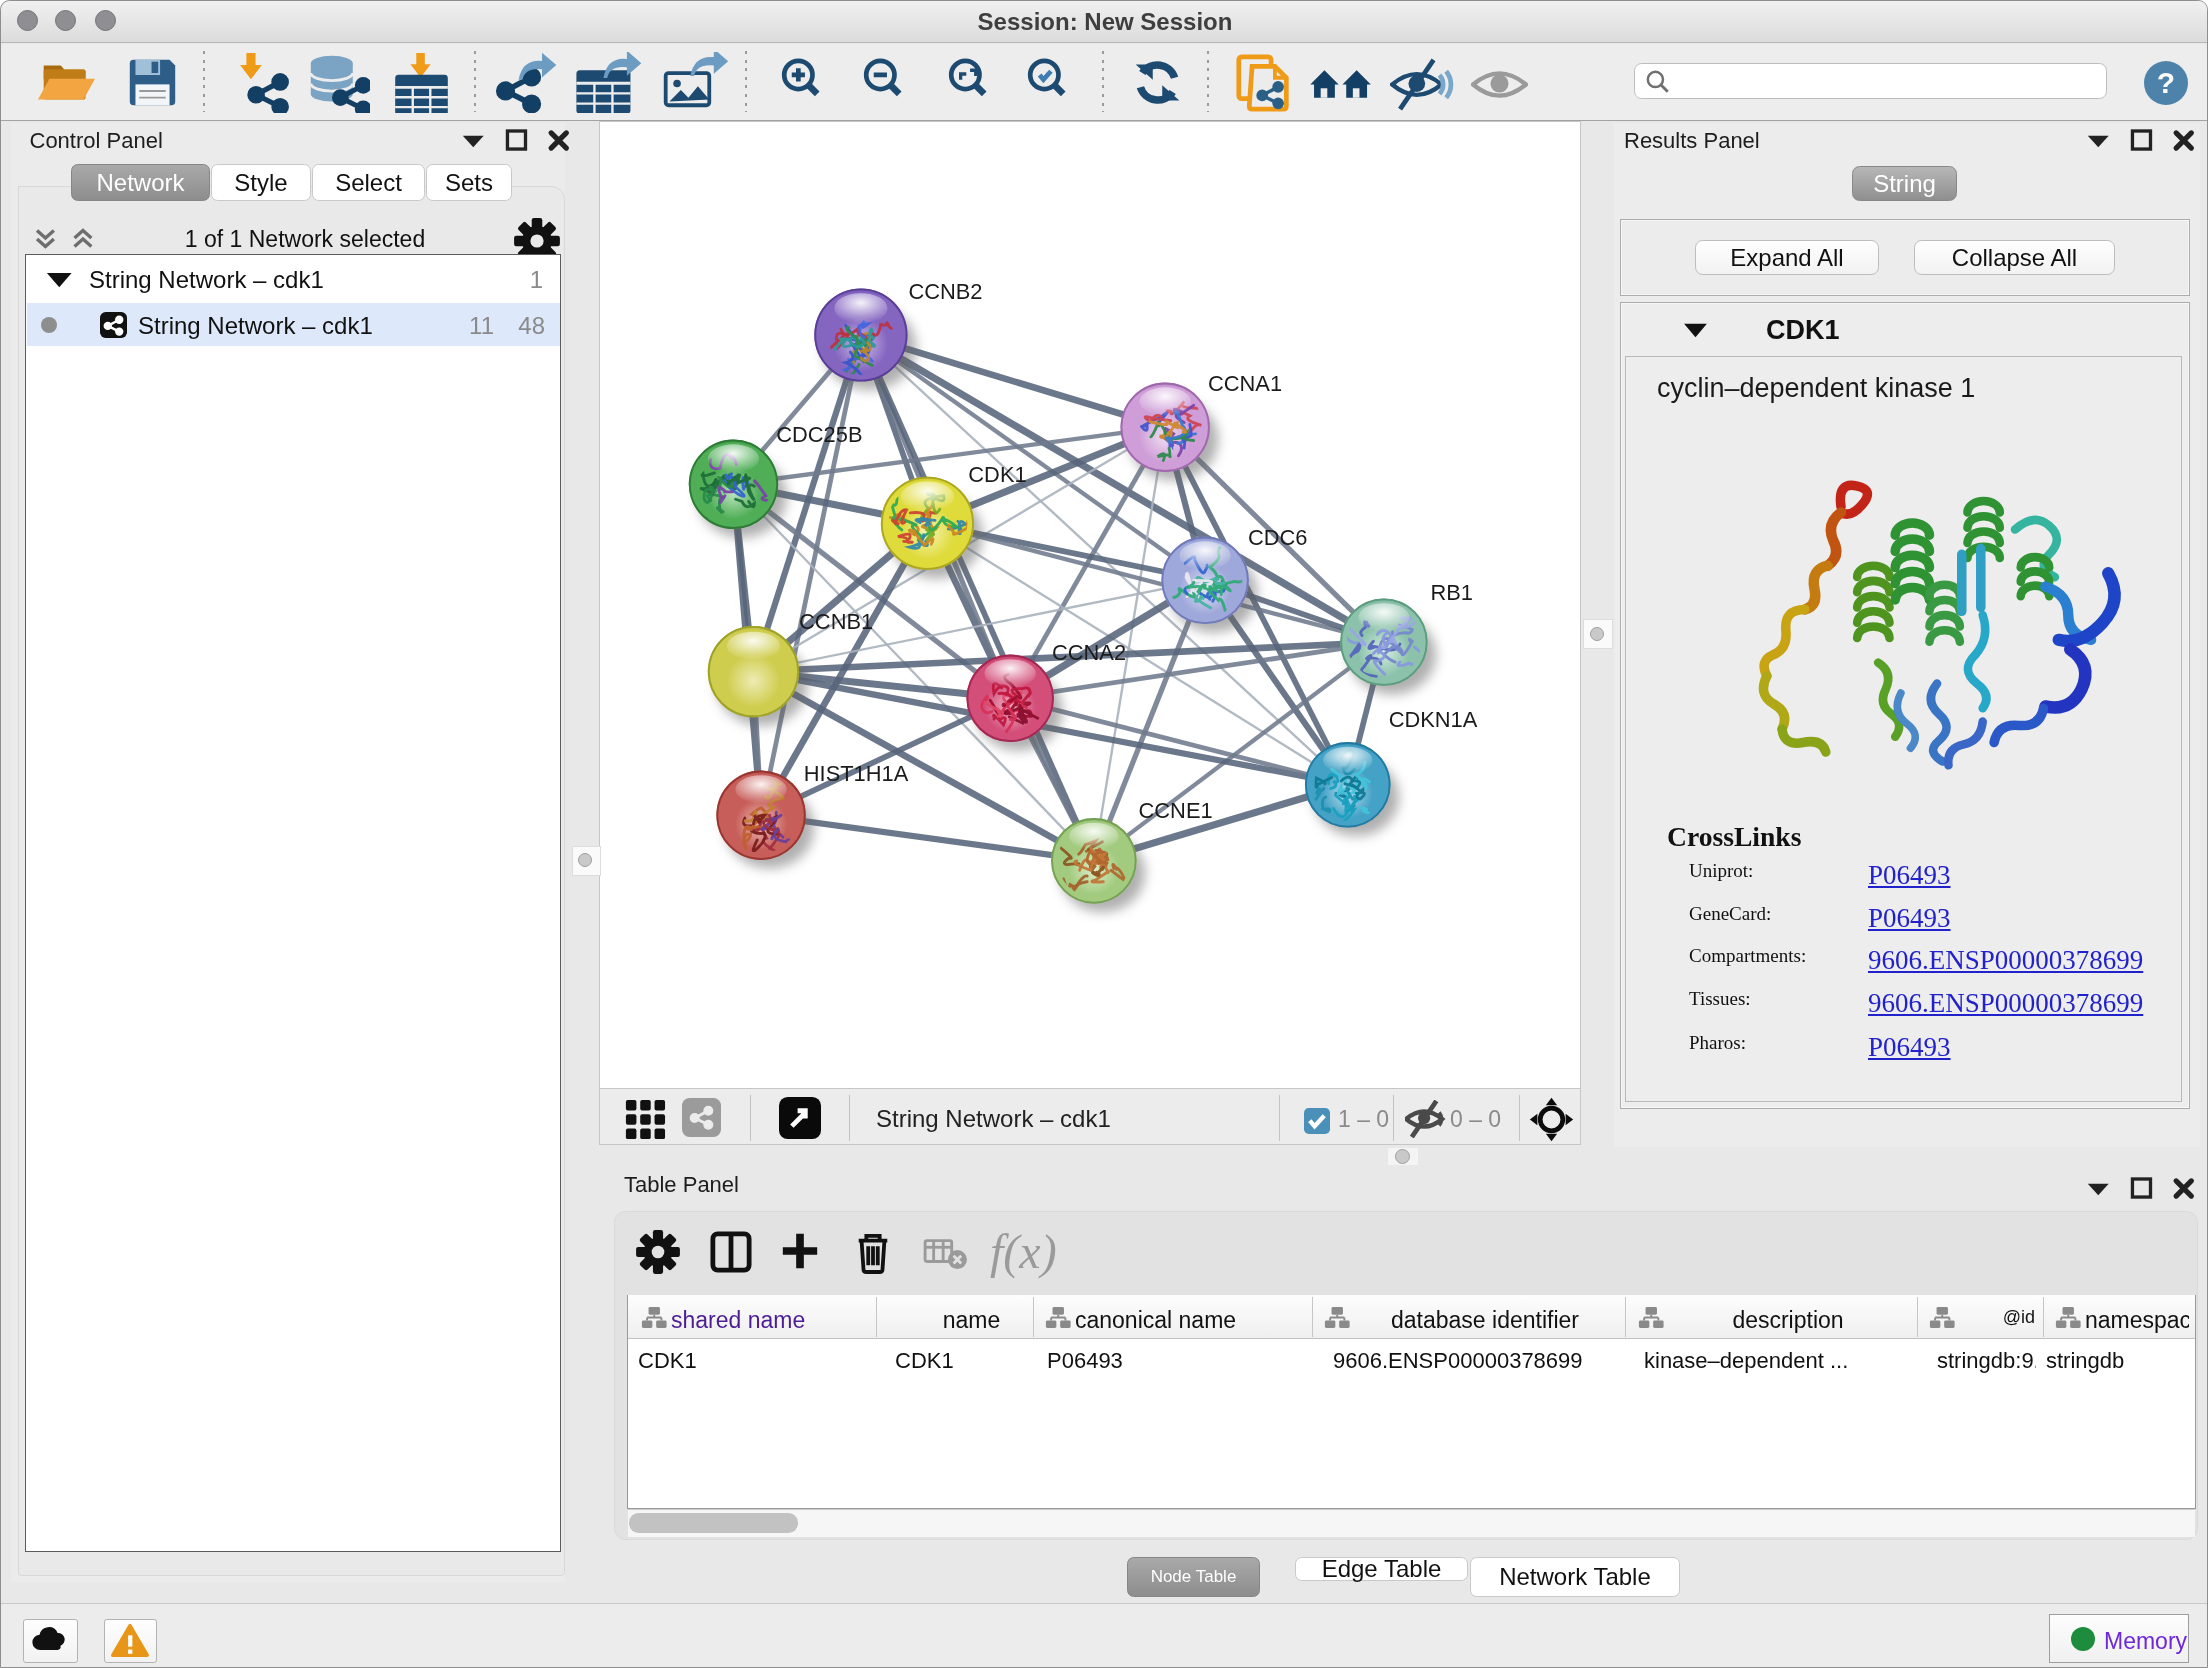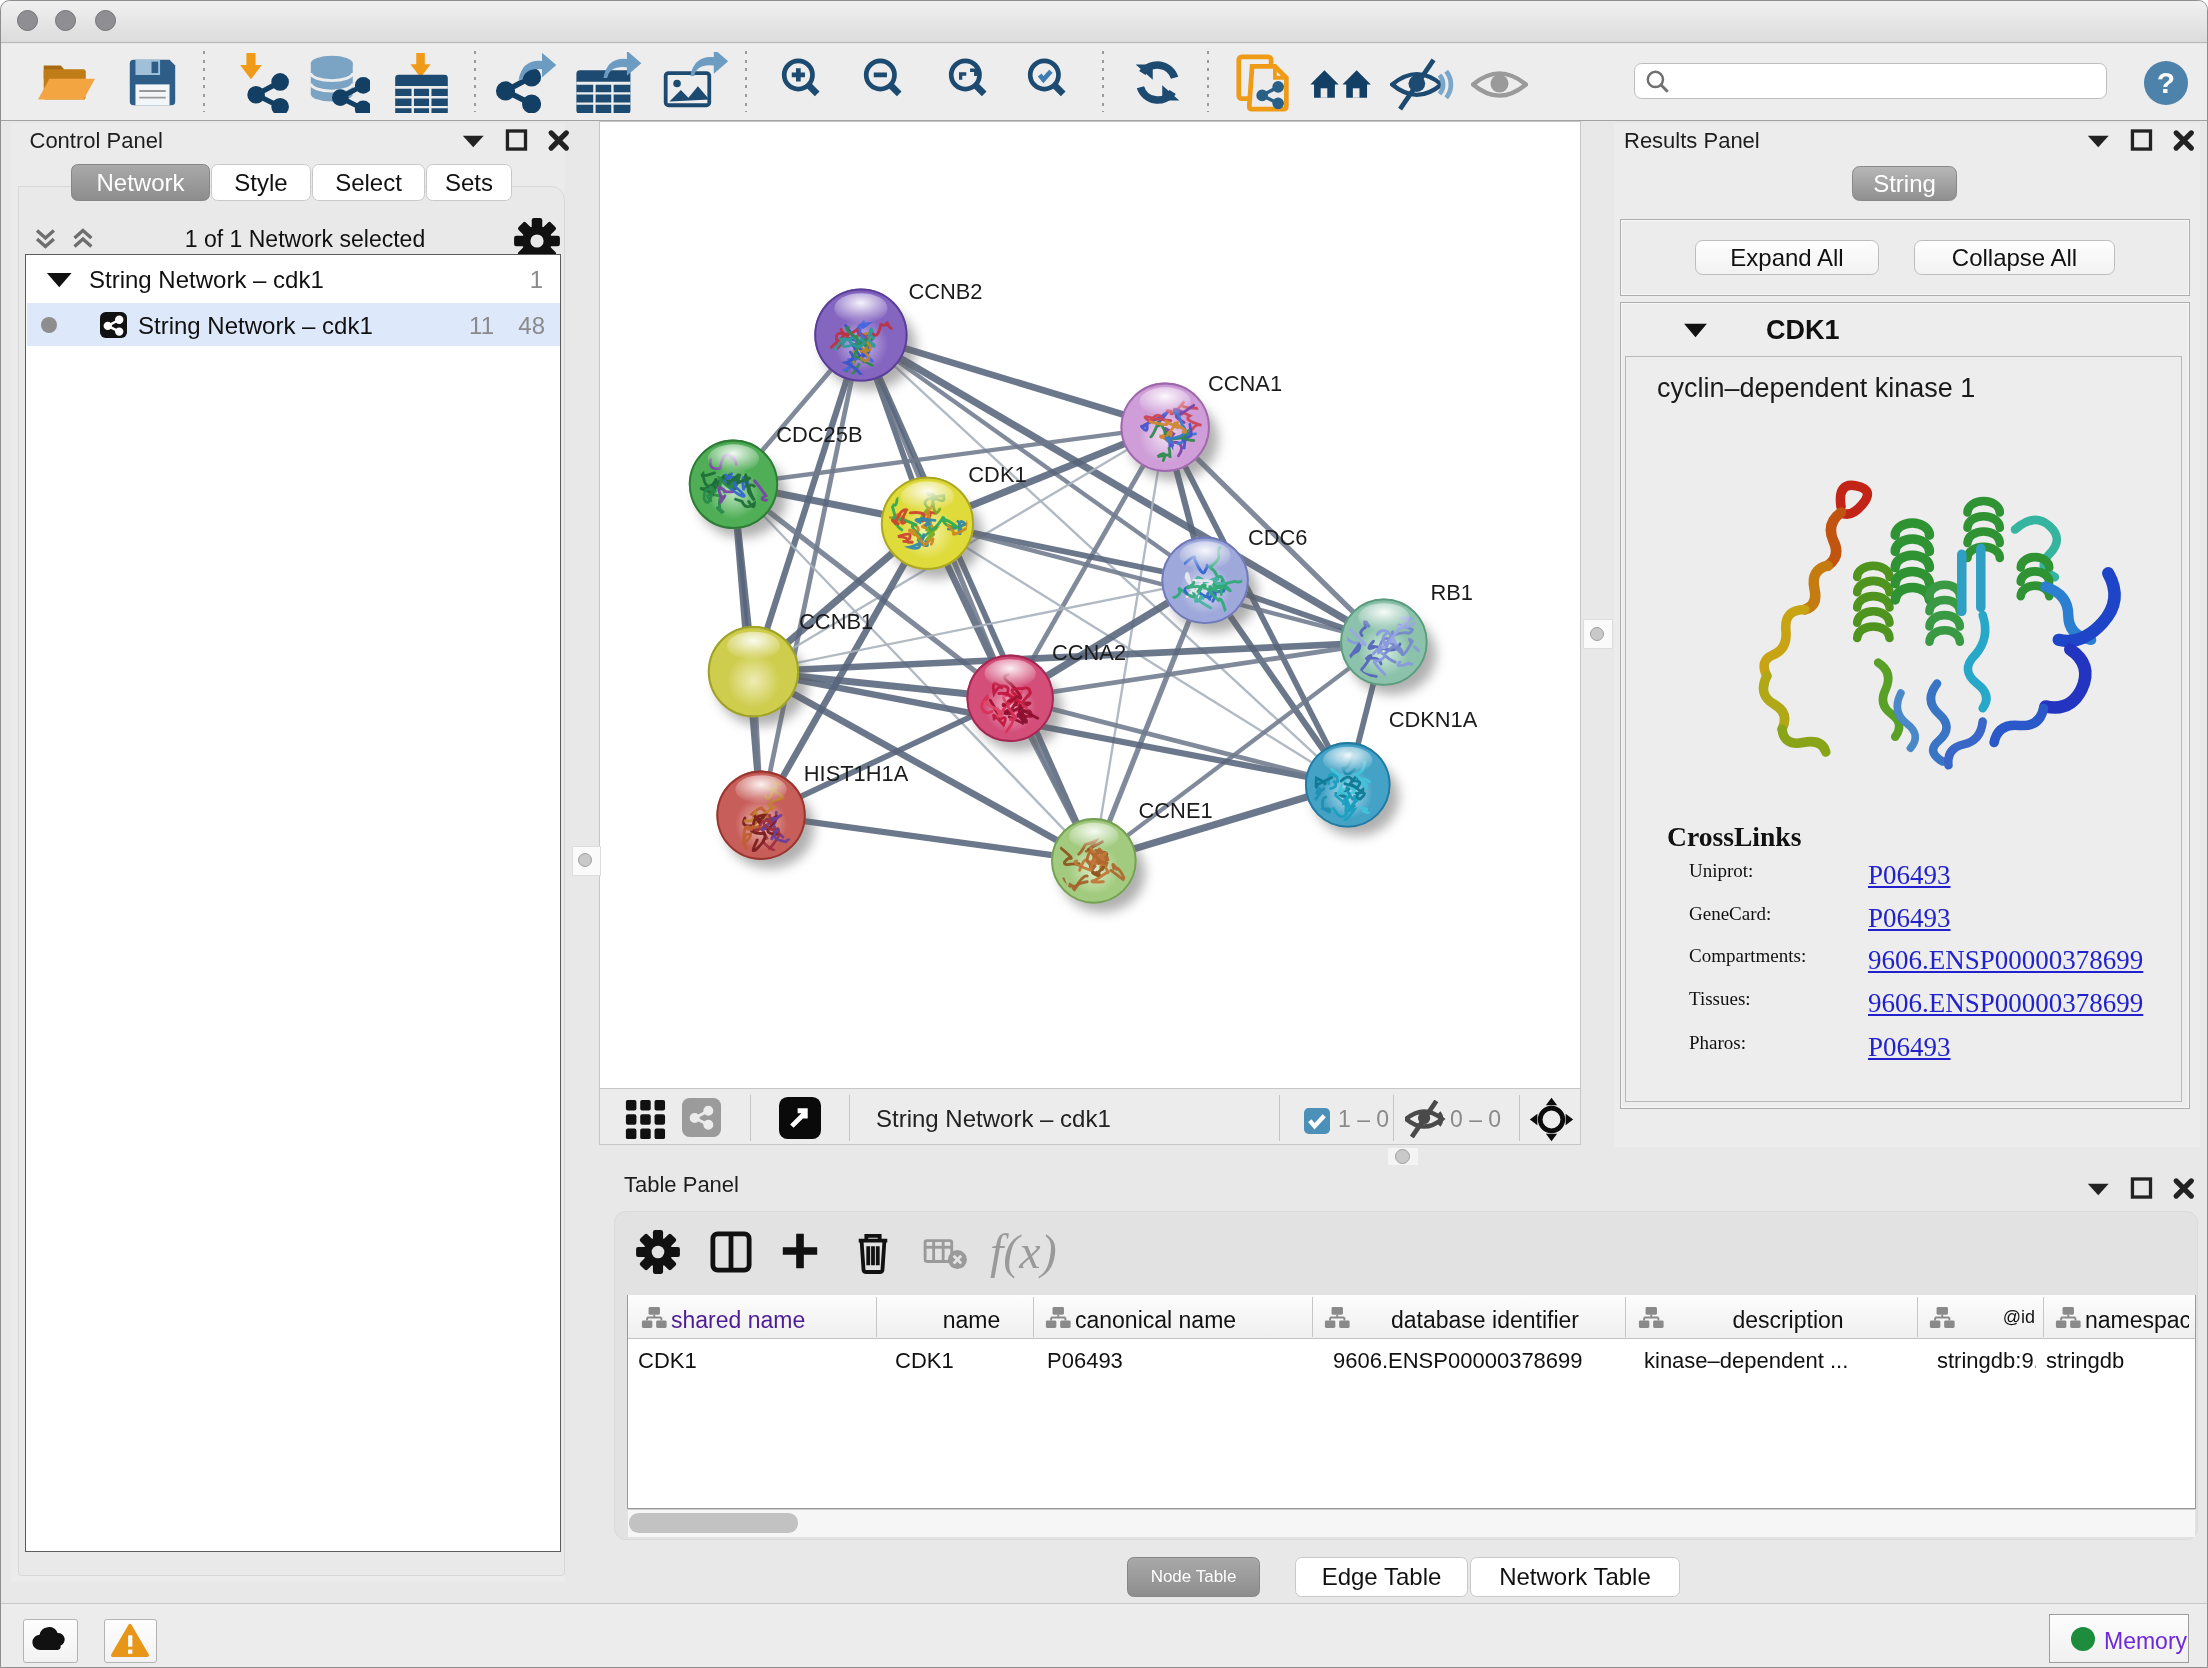--- a/index.html
+++ b/index.html
@@ -10,20 +10,21 @@
 .btn{position:absolute;background:linear-gradient(#fefefe,#f2f2f2);border:1.4px solid #bdbdbd;border-radius:7.6px;font-size:24px;color:#111;display:flex;align-items:center;justify-content:center}
 .cell{position:absolute;font-size:22px;color:#111;white-space:nowrap;overflow:hidden}
 .srow{font-family:'Liberation Serif',serif;font-size:19px;color:#111;position:absolute}
 .slink{font-family:'Liberation Serif',serif;font-size:27px;color:#2222cc;text-decoration:underline;position:absolute}
 </style></head><body>
 <div class="win">
  <div class="abs" style="left:0;top:0;width:2208px;height:42px;background:linear-gradient(#f0f0f0,#dcdcdc);border-bottom:1px solid #b7b7b7;border-radius:9.5px 9.5px 0 0"></div>
  <div class="abs" style="left:16px;top:8.6px;width:21px;height:21px;border-radius:50%;background:#8e8e93;border:1px solid #717176"></div>
  <div class="abs" style="left:54px;top:8.6px;width:21px;height:21px;border-radius:50%;background:#8e8e93;border:1px solid #717176"></div>
  <div class="abs" style="left:94px;top:8.6px;width:21px;height:21px;border-radius:50%;background:#8e8e93;border:1px solid #717176"></div>
+ <div class="abs" style="left:0;top:6.7px;width:2208px;text-align:center;font-size:24px;font-weight:bold;color:#3e3e3e">Session: New Session</div>
  <div class="abs" style="left:0;top:43px;width:2208px;height:77px;background:#ededed;border-bottom:1px solid #a2a2a2"></div>
  <svg width="61" height="57" viewBox="0 0 64 60" style="position:absolute;left:35px;top:53px">
 <path d="M8,12 h18 l5,6 h21 v8 h-44 z" fill="#a86a10"></path>
 <rect x="8" y="16" width="44" height="32" rx="2" fill="#c07c17"></rect>
 <path d="M2,48 L14,26 h48 L50,48 z" fill="#f2a540"></path>
     </svg>
     <svg width="53" height="53" viewBox="0 0 56 56" style="position:absolute;left:125px;top:55px">
 <path d="M4,8 q0,-4 4,-4 h38 l6,6 v38 q0,4 -4,4 h-40 q-4,0 -4,-4 z" fill="#2e5e88"></path>
 <path d="M10,4 h26 v16 h-26 z" fill="#9fc0d8"></path>
       <rect x="27" y="6" width="7" height="12" fill="#2e5e88"></rect>
@@ -860,21 +861,21 @@
  <div class="cell" style="left:637px;top:1347px;width:230px">CDK1</div>
  <div class="cell" style="left:894px;top:1347px;width:130px">CDK1</div>
  <div class="cell" style="left:1046px;top:1347px;width:257px">P06493</div>
  <div class="cell" style="left:1332px;top:1347px;width:285px">9606.ENSP00000378699</div>
  <div class="cell" style="left:1643px;top:1347px;width:265px">kinase–dependent ...</div>
  <div class="cell" style="left:1936px;top:1347px;width:99px">stringdb:9...</div>
  <div class="cell" style="left:2045px;top:1347px;width:143px">stringdb</div>
  <div class="abs" style="left:627px;top:1508px;width:1567px;height:27.6px;background:#f6f6f6;border-top:1px solid #ccc"></div>
  <div class="abs" style="left:628px;top:1512px;width:169px;height:20px;background:#c2c2c2;border-radius:9.5px"></div>
  <div class="tab sel" style="left:1126px;top:1556px;width:133px;height:40px;font-size:17px">Node Table</div>
- <div class="tab" style="left:1294px;top:1556px;width:173px;height:40px;font-size:24px">Edge Table</div>
+ <div class="tab" style="left:1294px;top:1556px;width:173px;height:24px;font-size:24px">Edge Table</div>
  <div class="tab" style="left:1469px;top:1556px;width:210px;height:40px;font-size:24px">Network Table</div>
  <div class="abs" style="left:0;top:1602px;width:2208px;height:67px;background:#ececec;border-top:1px solid #c8c8c8"></div>
  <div class="btn" style="left:22px;top:1618px;width:55px;height:44px;border-radius:2.9px;border-color:#b3b3b3"></div>
  <svg width="38" height="27" viewBox="0 0 40 28" class="abs" style="left:30px;top:1626px">
       <path d="M10,24 a8,8 0 0 1 -1,-16 a10,10 0 0 1 19,-2 a7,7 0 0 1 3,13.5 q1,4 -3,4.5 z" fill="#111"></path>
     </svg>
  <div class="btn" style="left:103px;top:1618px;width:53px;height:44px;border-radius:2.9px;border-color:#b3b3b3"></div>
  <svg width="40" height="36" viewBox="0 0 42 38" class="abs" style="left:109px;top:1622px">
       <path d="M21,3 L39,34 h-36 z" fill="#e89618" stroke="#e89618" stroke-width="4" stroke-linejoin="round"></path>
       <rect x="19" y="13" width="4.5" height="12" fill="#fff"></rect>

